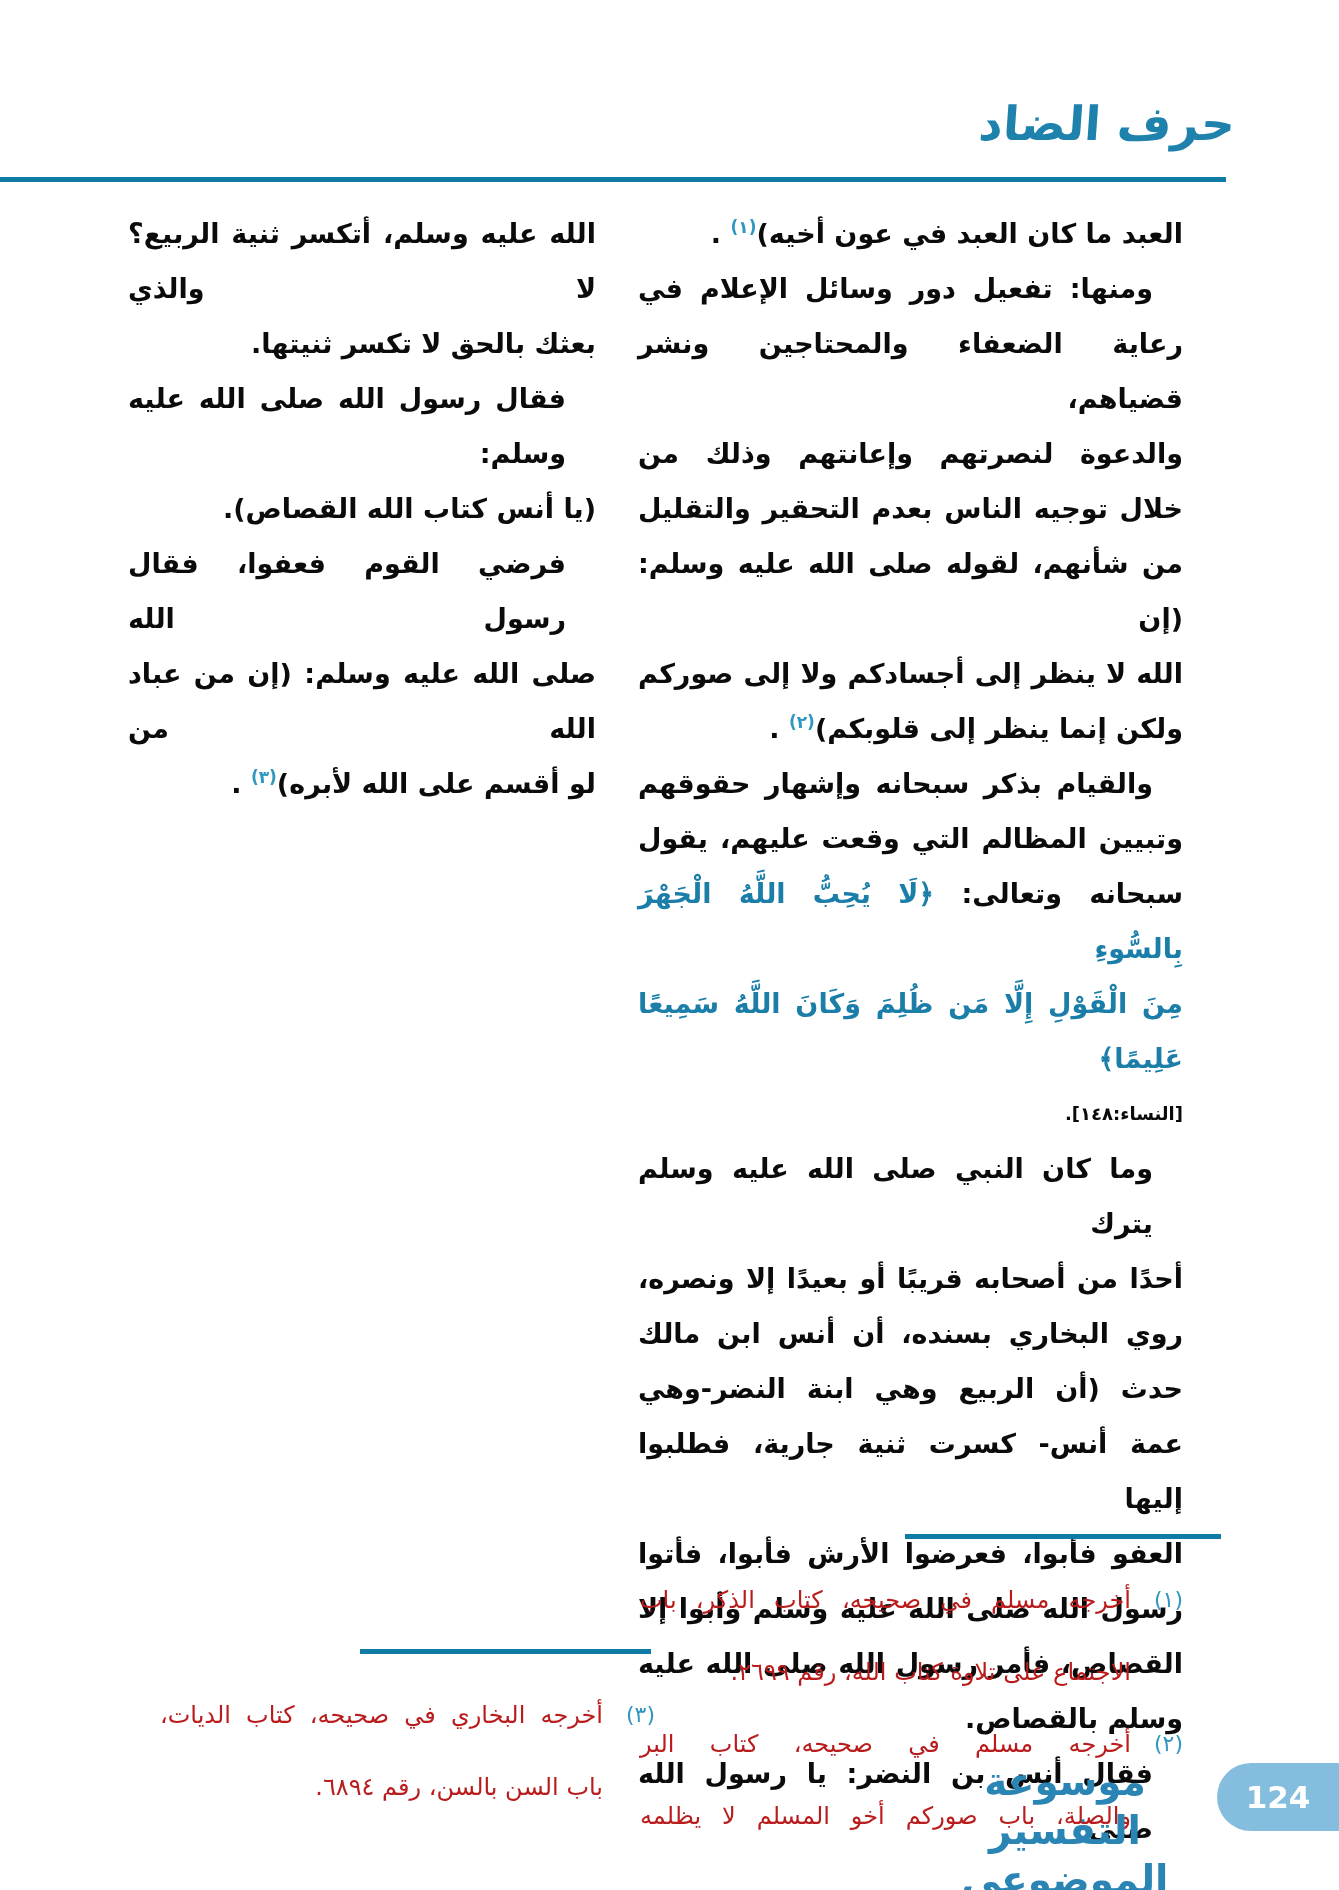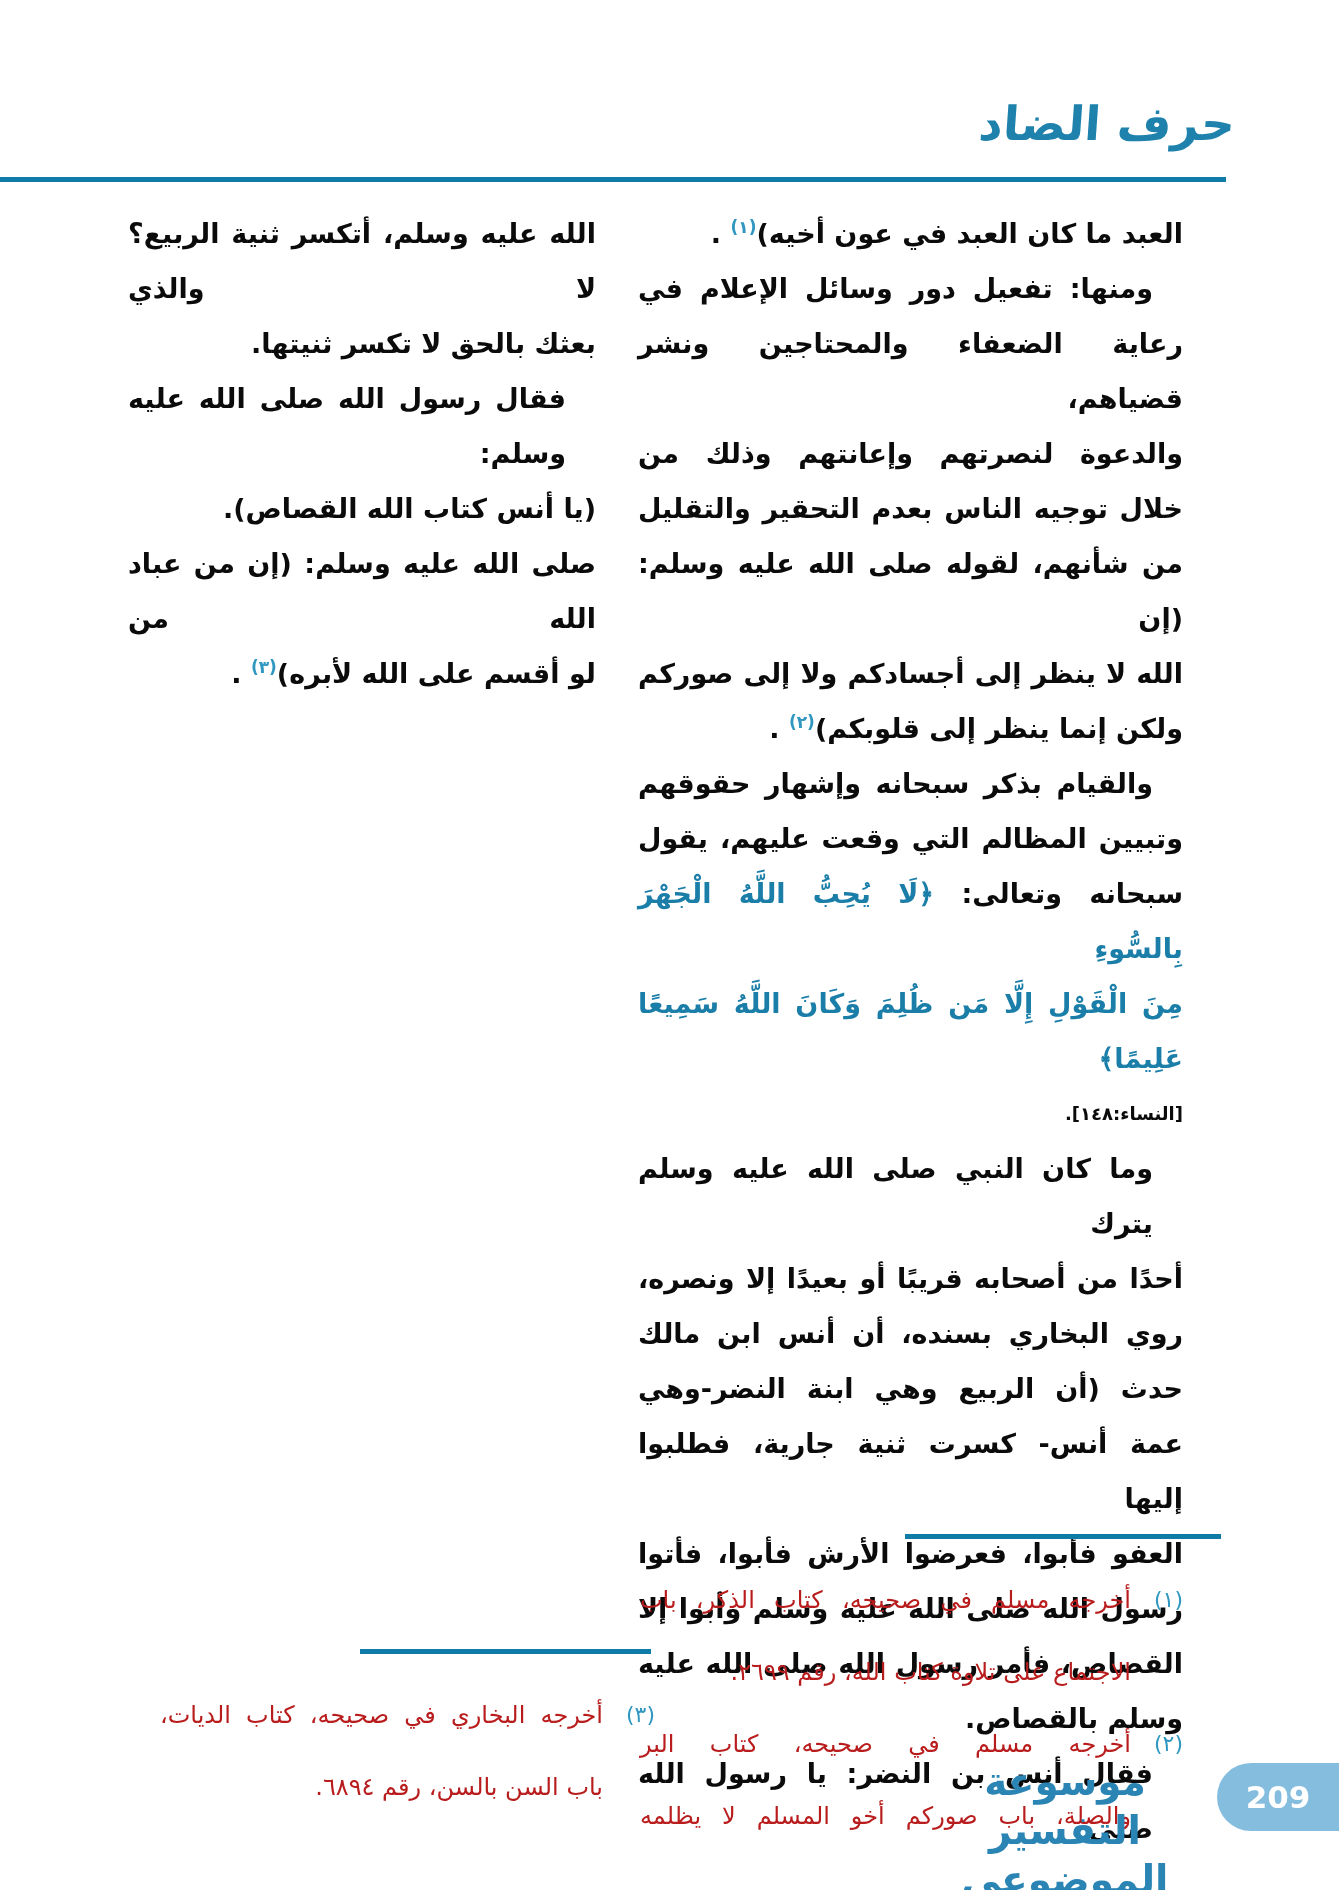--- a/index.html
+++ b/index.html
@@ -109,20 +109,21 @@
     <div class="ln">القصاص، فأمر رسول الله صلى الله عليه</div>
     <div class="ln last">وسلم بالقصاص.</div>
     <div class="ln ind">فقال أنس بن النضر: يا رسول الله صلى</div>
   </div>
 
   <div class="col col-left">
     <div class="ln">الله عليه وسلم، أتكسر ثنية الربيع؟ لا والذي</div>
     <div class="ln last">بعثك بالحق لا تكسر ثنيتها.</div>
     <div class="ln ind">فقال رسول الله صلى الله عليه وسلم:</div>
     <div class="ln last">(يا أنس كتاب الله القصاص).</div>
+    <div class="ln ind">فرضي القوم فعفوا، فقال رسول الله</div>
     <div class="ln">صلى الله عليه وسلم: (إن من عباد الله من</div>
     <div class="ln last"><span>لو أقسم على الله لأبره)</span><span class="mk">(٣)</span><span> .</span></div>
   </div>
 
   <div class="fnsep fnsep-right"></div>
   <div class="fnsep fnsep-left"></div>
 
   <div class="fns fns-right">
     <div class="fn">
       <span class="fn-mark">(١)</span>
@@ -141,15 +142,15 @@
       <span class="fn-mark">(٣)</span>
       <div class="fl">أخرجه البخاري في صحيحه، كتاب الديات،</div>
       <div class="fl last">باب السن بالسن، رقم ٦٨٩٤.</div>
     </div>
   </div>
 
   <div class="logo">
     <div class="logo-l1">موسوعة التفسير الموضوعي</div>
     <div class="logo-l2">للقرآن الكريم</div>
   </div>
-  <div class="badge">209</div>
+  <div class="badge">124</div>
 
 </div>
 
 </body></html>

